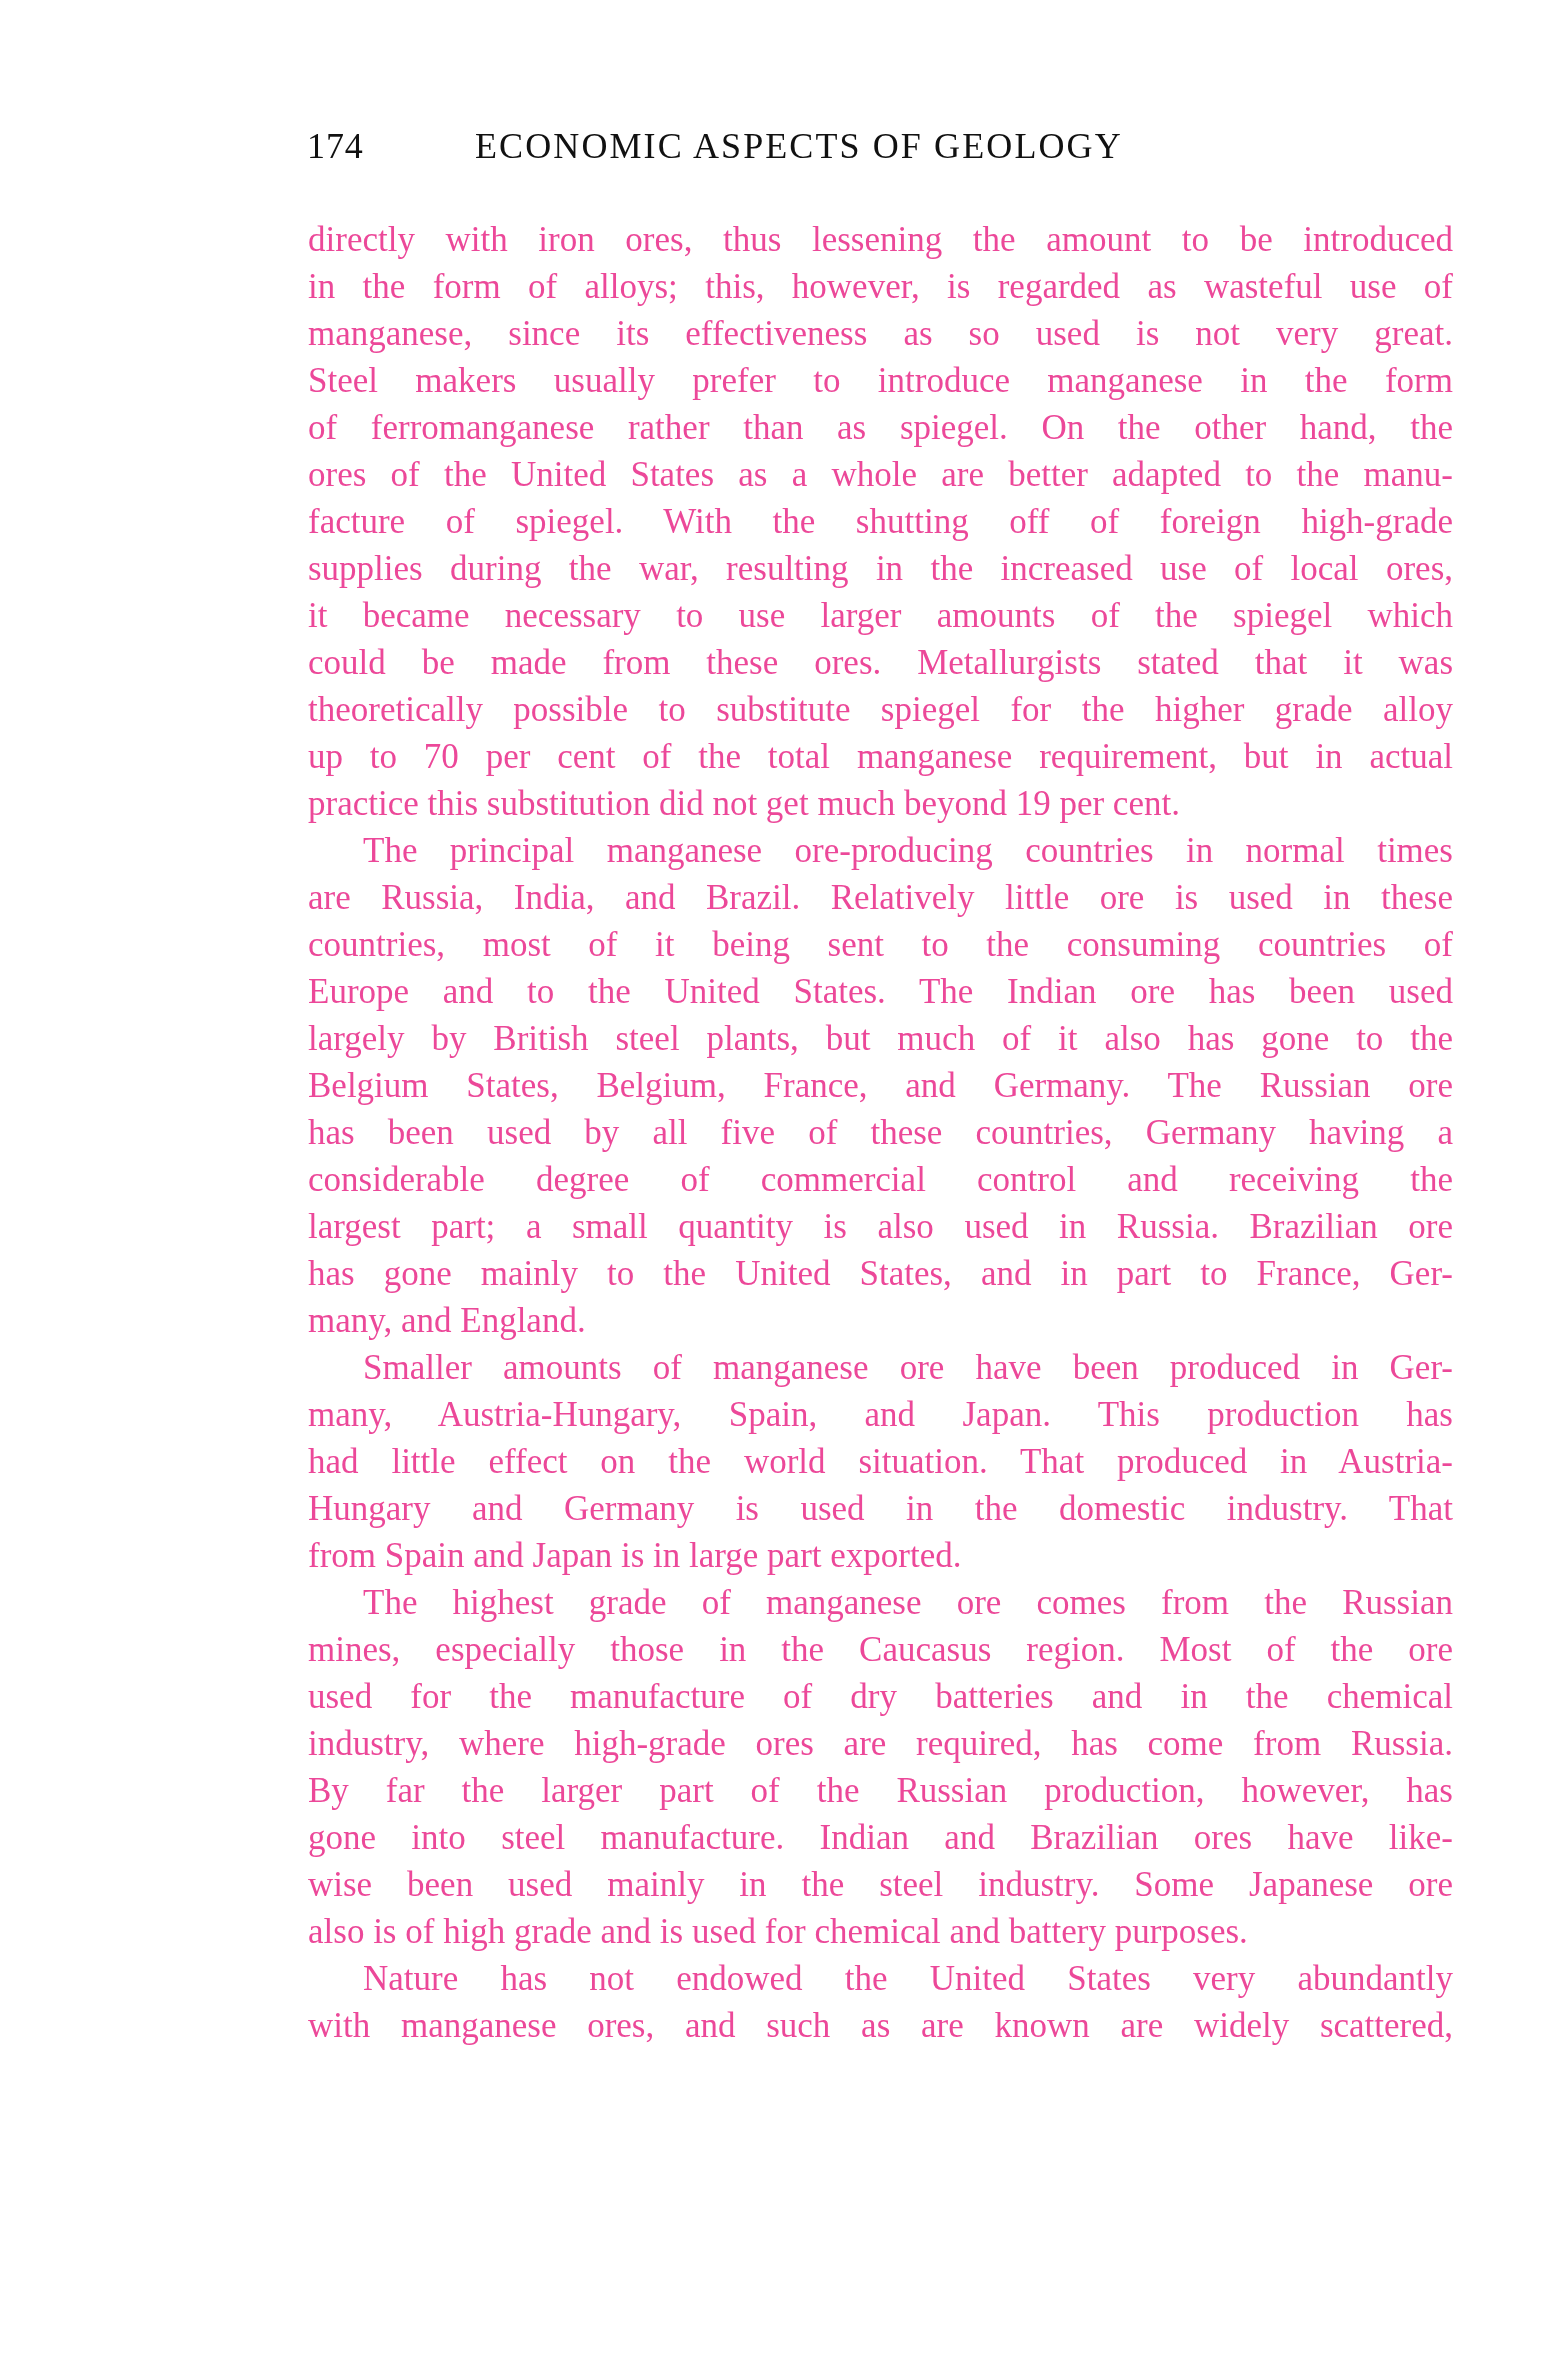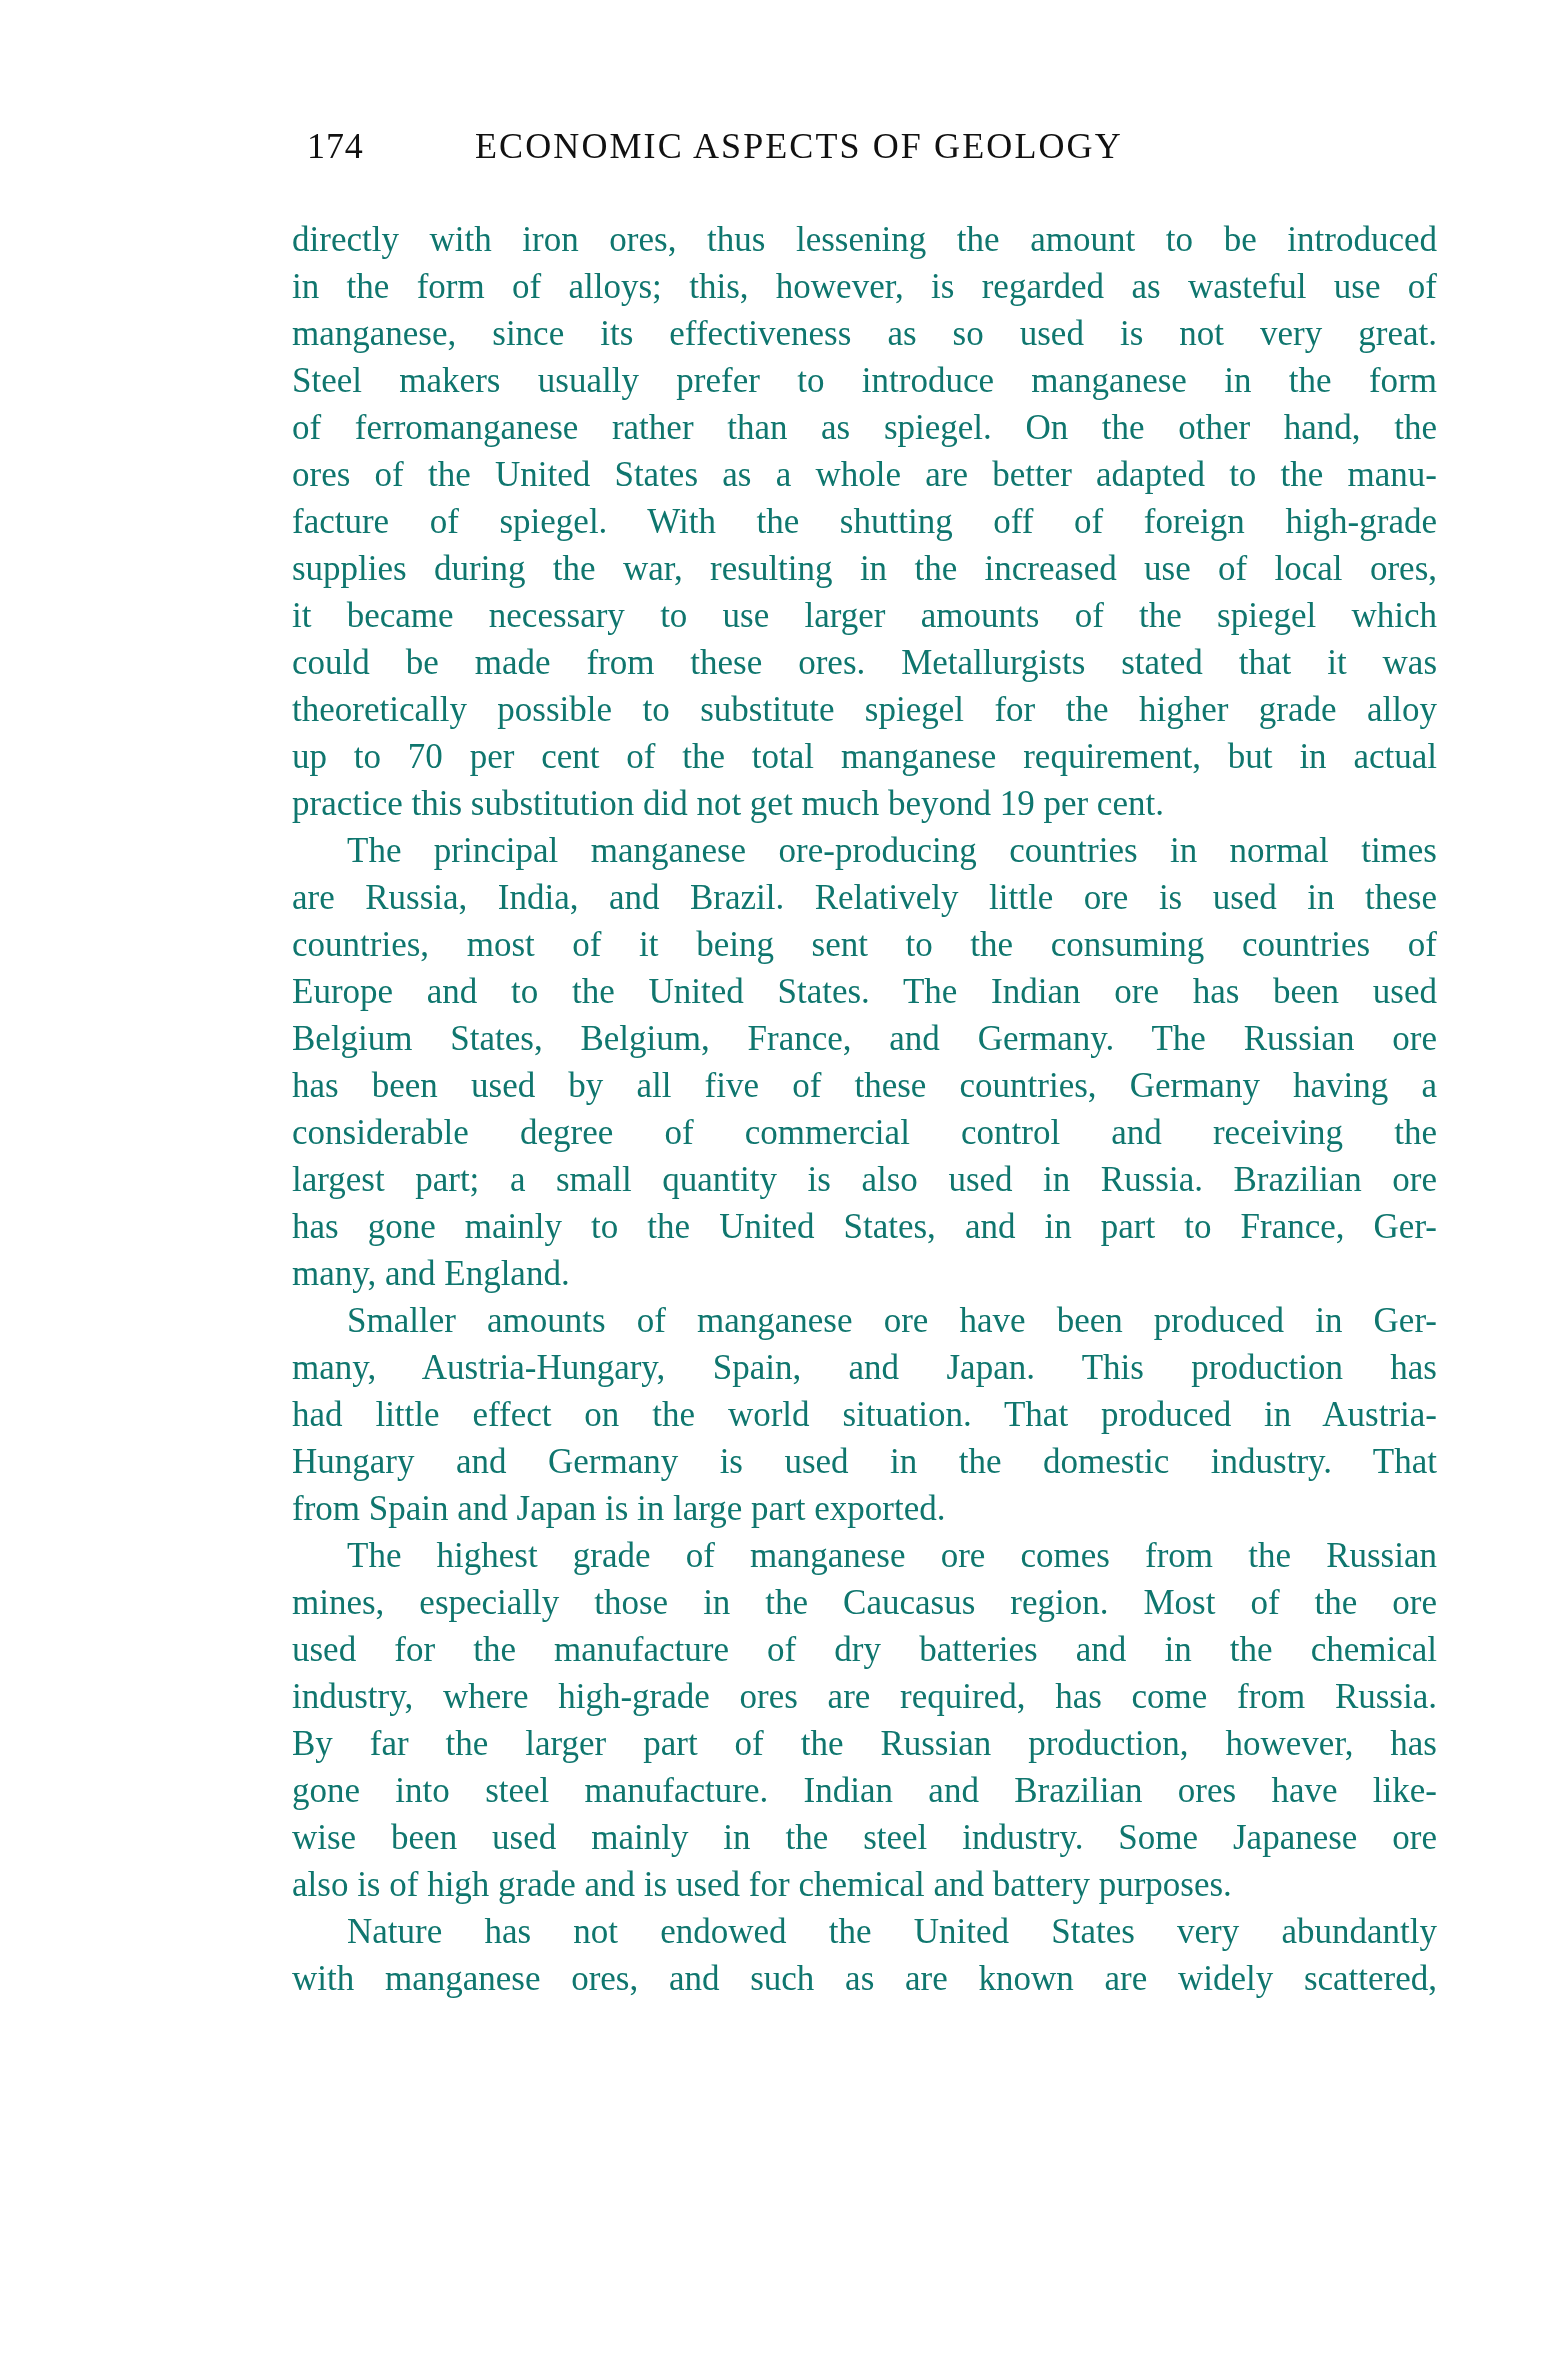--- a/index.html
+++ b/index.html
@@ -6,23 +6,23 @@
   body { width: 1562px; height: 2364px; position: relative; overflow: hidden; }
   .page { position: absolute; left: 0; top: 0; width: 1562px; height: 1964px; background: #fff; }
   .running-head {
     position: absolute; left: 307px; top: 125px; width: 1145px; height: 53px;
     font-family: "Liberation Serif", "DejaVu Serif", serif; font-size: 36px; color: #111;
     letter-spacing: 0.9px;
   }
   .running-head .pg { position: absolute; left: 0; top: 0; }
   .running-head .ttl { position: absolute; left: 168px; top: 0; letter-spacing: 2.1px; }
   .body {
-    position: absolute; left: 292px; top: 216px; width: 1145px;
+    position: absolute; left: 308px; top: 216px; width: 1145px;
     font-family: "Liberation Serif", "DejaVu Serif", serif; font-size: 35px; line-height: 47px;
-    color: #0f766e;
+    color: #ec4899;
   }
   .para { margin: 0; text-align: justify; }
   .para .line { display: block; text-align: justify; text-align-last: justify; white-space: nowrap; height: 47px; }
   .para .line.last { text-align-last: left; }
   .para .line.indent { padding-left: 55px; }
 </style>
 </head>
 <body>
 
 <div class="page">
@@ -44,20 +44,21 @@
         <span class="line">could be made from these ores.  Metallurgists stated that it was</span>
         <span class="line">theoretically possible to substitute spiegel for the higher grade alloy</span>
         <span class="line">up to 70 per cent of the total manganese requirement, but in actual</span>
         <span class="line last">practice this substitution did not get much beyond 19 per cent.</span>
       </p>
       <p class="para">
         <span class="line indent">The principal manganese ore-producing countries in normal times</span>
         <span class="line">are Russia, India, and Brazil.  Relatively little ore is used in these</span>
         <span class="line">countries, most of it being sent to the consuming countries of</span>
         <span class="line">Europe and to the United States.  The Indian ore has been used</span>
+        <span class="line">largely by British steel plants, but much of it also has gone to the</span>
         <span class="line">Belgium States, Belgium, France, and Germany.  The Russian ore</span>
         <span class="line">has been used by all five of these countries, Germany having a</span>
         <span class="line">considerable degree of commercial control and receiving the</span>
         <span class="line">largest part; a small quantity is also used in Russia.  Brazilian ore</span>
         <span class="line">has gone mainly to the United States, and in part to France, Ger-</span>
         <span class="line last">many, and England.</span>
       </p>
       <p class="para">
         <span class="line indent">Smaller amounts of manganese ore have been produced in Ger-</span>
         <span class="line">many, Austria-Hungary, Spain, and Japan.  This production has</span>

